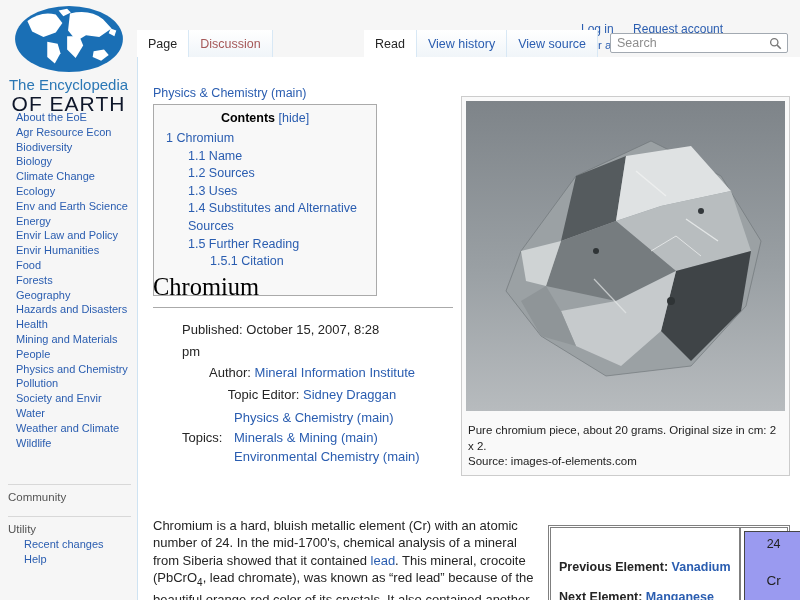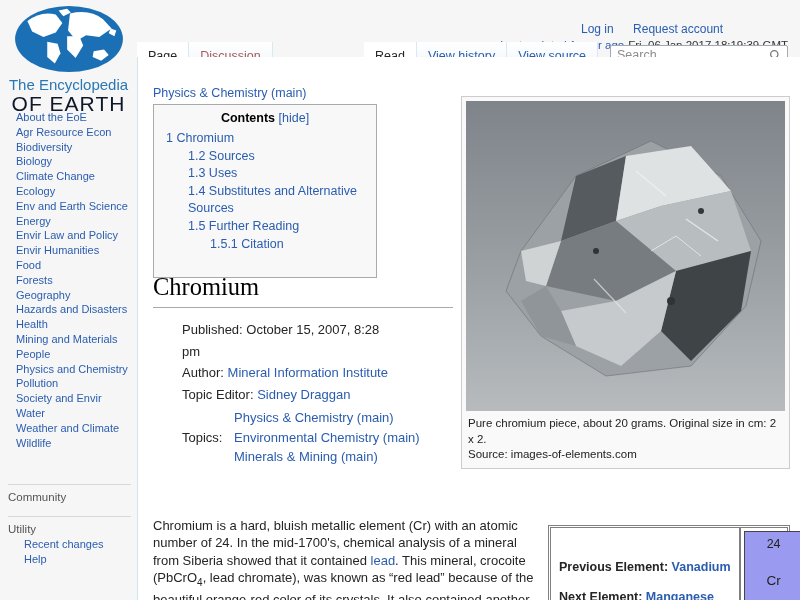--- a/index.html
+++ b/index.html
@@ -18,21 +18,21 @@
   #personal .row2 a{margin-right:4px;}
 
   
   #logo{position:absolute;left:0;top:4px;width:137px;text-align:center;}
   #logo svg{width:114px;height:70px;display:block;margin:0 auto;}
   .logo-line1{font-size:15px;color:#2a77b5;margin-top:2px;white-space:nowrap;}
   .logo-line2{font-size:21px;color:#0f172a;letter-spacing:1px;margin-top:-1px;white-space:nowrap;}
 
   
   #tabrow{
-    position:absolute;left:137px;right:0;top:42px;height:27px;
+    position:absolute;left:137px;right:0;top:30px;height:27px;
     border-bottom:1px solid #a7d7f9;display:flex;align-items:stretch;
   }
   .tab{
     display:flex;align-items:center;padding:0 11px;font-size:12.5px;
     background:linear-gradient(#ffffff,#f0f5f9);
     border-right:1px solid #d8e8f5;white-space:nowrap;
   }
   .tab.active{background:#fff;position:relative;color:#252525;}
   .tab.active::after{content:"";position:absolute;left:0;right:0;bottom:-1px;height:1px;background:#fff;}
   .tab.red a{color:#a55858;}
@@ -75,33 +75,33 @@
   #toc li{line-height:17.6px;}
   #toc li.lvl2{margin-left:22px;}
   #toc li.lvl3{margin-left:44px;}
 
   
   #thumb{
     position:absolute;right:10px;top:39px;width:319px;
     border:1px solid #ccc;background:#f9f9f9;padding:4px;
   }
   #thumb svg{display:block;width:319px;height:310px;}
-  .caption{font-size:11.5px;line-height:15.5px;padding:5px 2px 1px;color:#222;}
+  .caption{font-size:11.5px;line-height:15.5px;padding:12px 2px 1px;color:#222;}
   .caption span{display:block;}
 
   
   #page-heading{
     position:absolute;left:15px;top:216px;width:300px;
     font-family:"Liberation Serif","DejaVu Serif",serif;font-weight:normal;
     font-size:24.5px;color:#000;margin:0;padding-bottom:6px;
     border-bottom:1px solid #aaa;
   }
   #meta{position:absolute;left:44px;top:262px;font-size:13px;width:260px;}
   .meta-line{line-height:21.5px;white-space:pre-line;}
-  .meta-inline{line-height:21.5px;}
+  .meta-inline{line-height:21.5px;text-align:center;}
   #topics-row{display:flex;margin-top:2px;}
   #topics-label{width:52px;display:flex;align-items:center;line-height:17.5px;}
   #topics-links{width:188px;}
   #topics-links .topic{line-height:17.5px;margin:2px 0;}
 
   
   #para{position:absolute;left:15px;top:460px;width:392px;font-size:13px;line-height:17.4px;color:#252525;}
   #para sub{font-size:10px;}
 
   
@@ -247,20 +247,21 @@
 
   <div id="toc">
     <div class="toc-title">
       <b>Contents</b>
       <a>[hide]</a>
     </div>
     <ul>
 
         <li class="lvl1"><a>1 Chromium</a></li>
 
+        <li class="lvl2"><a>1.1 Name</a></li>
 
         <li class="lvl2"><a>1.2 Sources</a></li>
 
         <li class="lvl2"><a>1.3 Uses</a></li>
 
         <li class="lvl2"><a>1.4 Substitutes and Alternative Sources</a></li>
 
         <li class="lvl2"><a>1.5 Further Reading</a></li>
 
         <li class="lvl3"><a>1.5.1 Citation</a></li>
@@ -312,23 +313,23 @@
     <div class="meta-inline">
       <span>Topic Editor:</span>
       <a>Sidney Draggan</a>
     </div>
     <div id="topics-row">
       <div id="topics-label">Topics:</div>
       <div id="topics-links">
 
           <div class="topic"><a>Physics &amp; Chemistry (main)</a></div>
 
+          <div class="topic"><a>Minerals &amp; Mining (main)</a></div>
+
           <div class="topic"><a>Environmental Chemistry (main)</a></div>
-
-          <div class="topic"><a>Minerals &amp; Mining (main)</a></div>
         </div>
     </div>
   </div>
 
   <div id="para">
     <span>Chromium is a hard, bluish metallic element (Cr) with an atomic number of 24. In the mid-1700's, chemical analysis of a mineral from Siberia showed that it contained</span>
     <a>lead</a><span>. This mineral, crocoite (PbCrO</span><sub>4</sub><span>, lead chromate), was known as “red lead” because of the beautiful orange-red color of its crystals. It also contained another, then-unknown material. This material was identified as</span>
   </div>
 
   <div id="elementnav">

